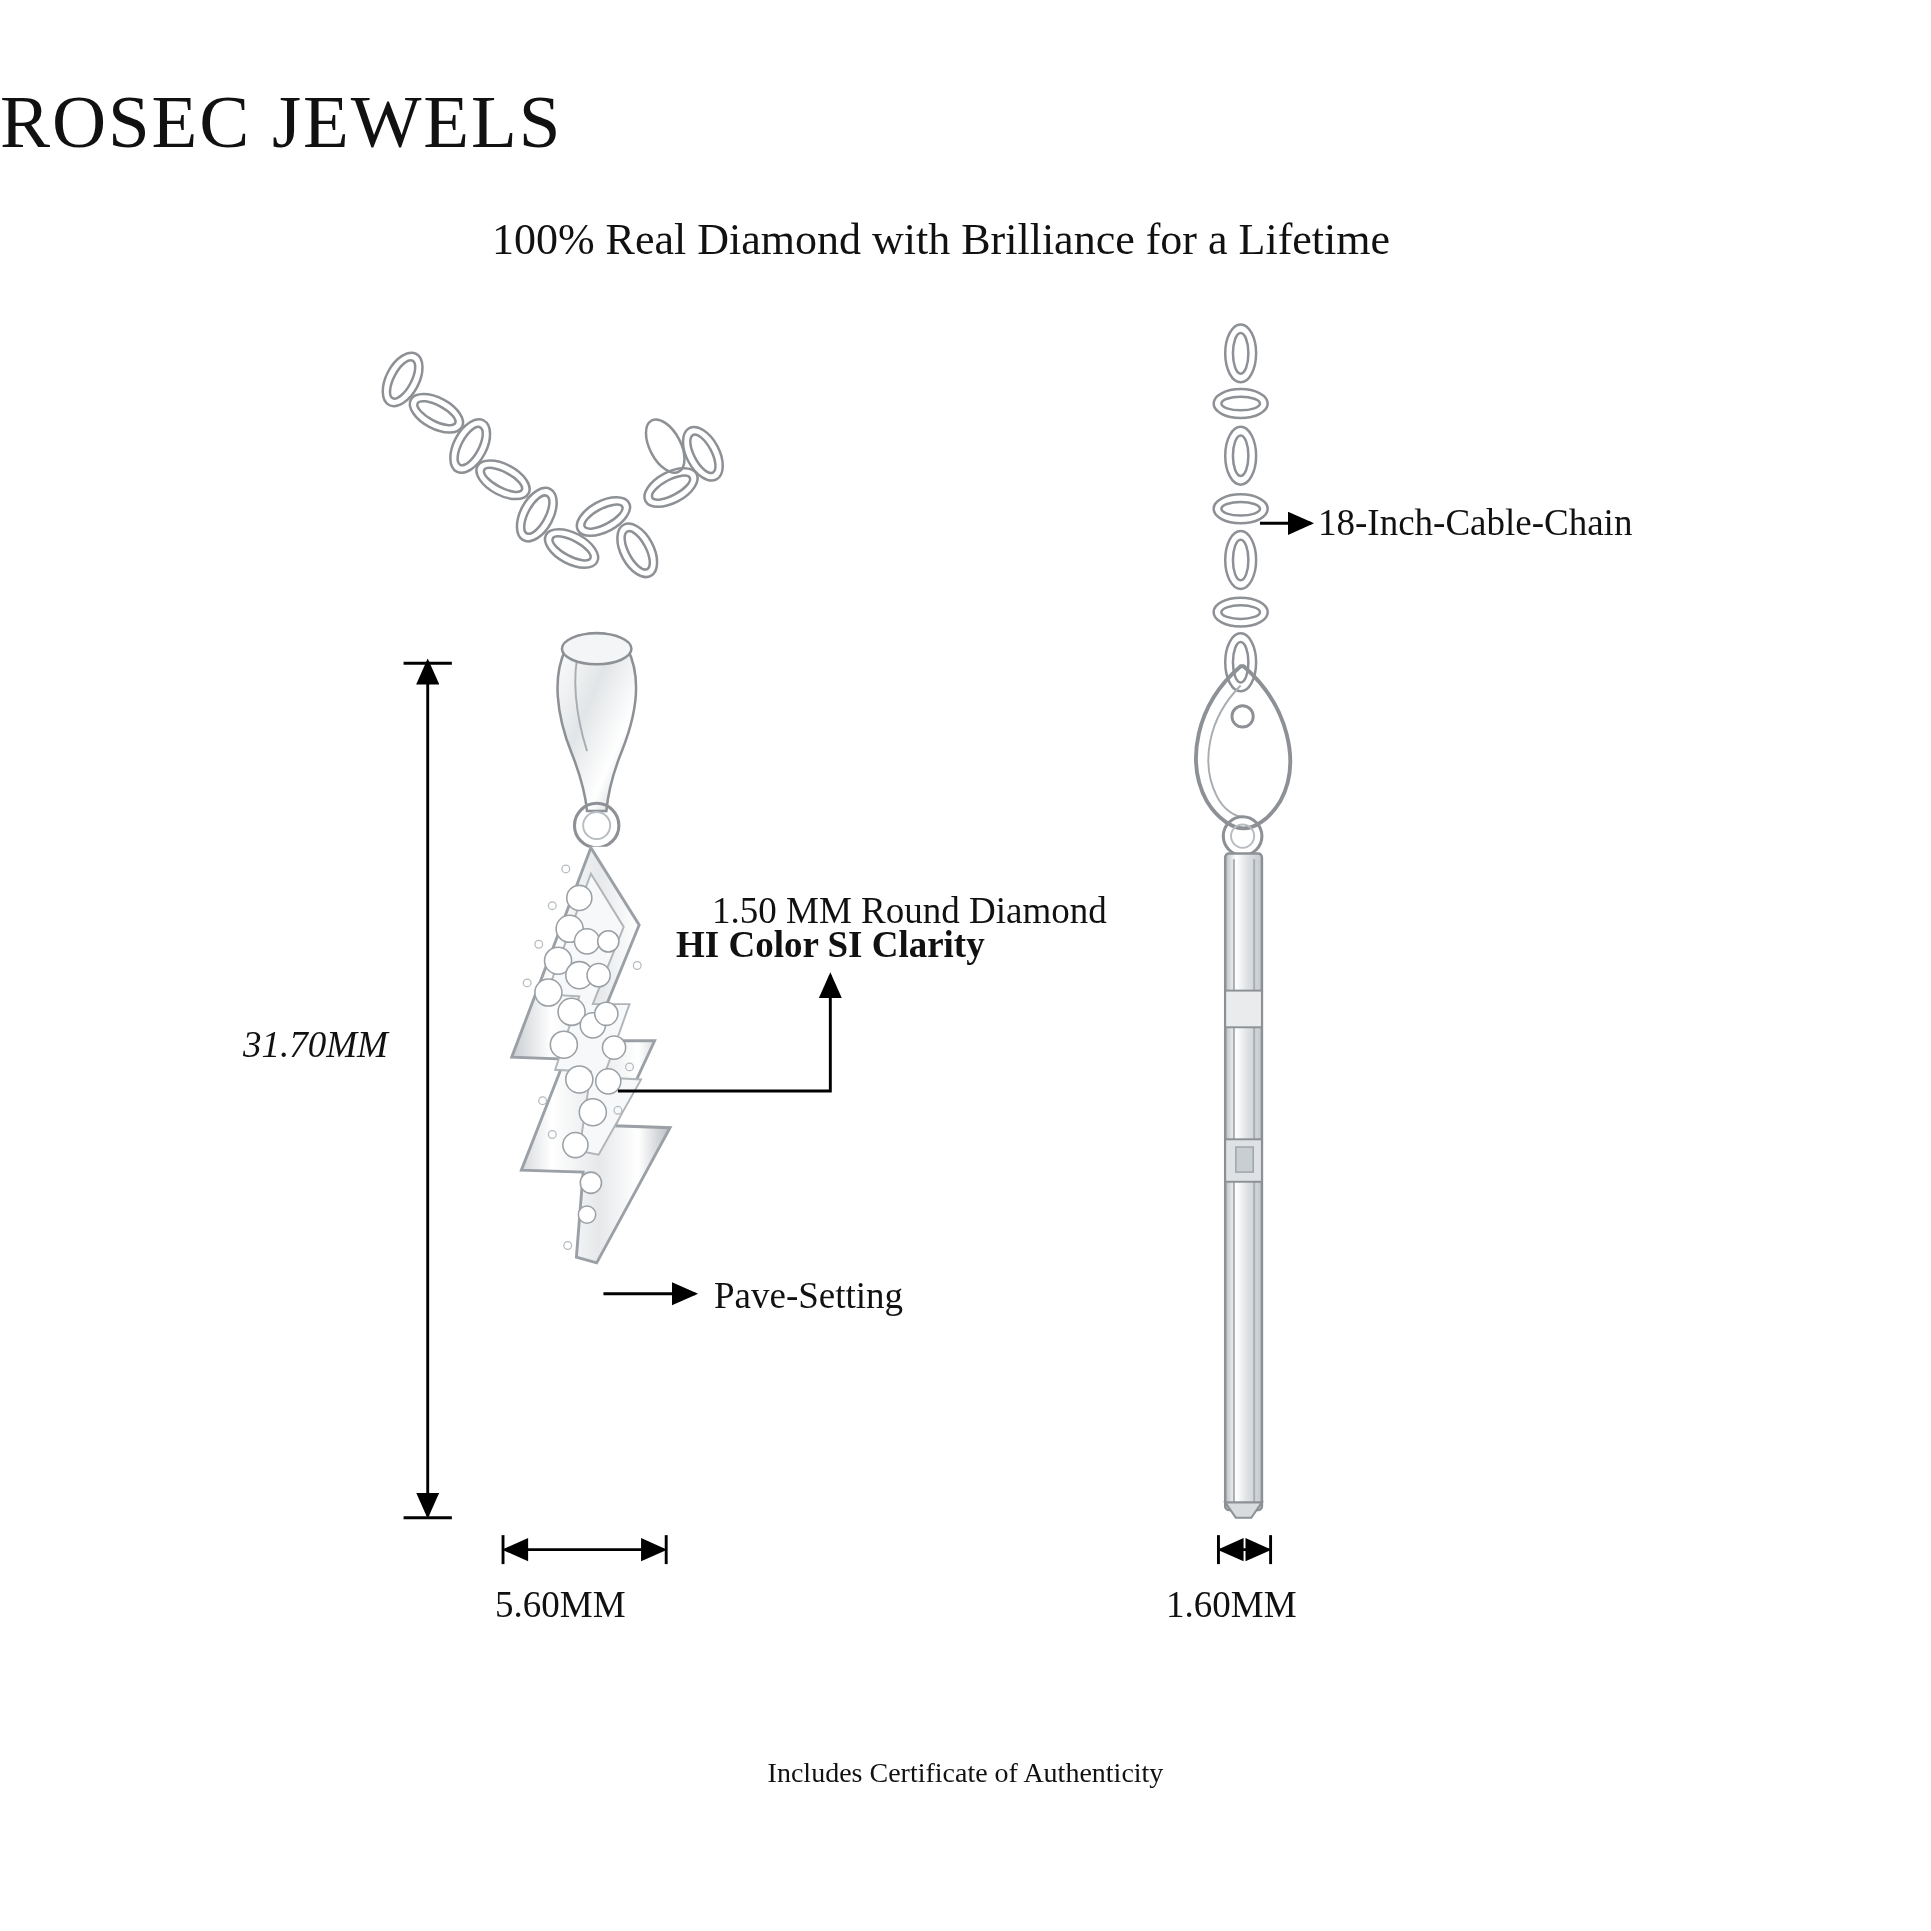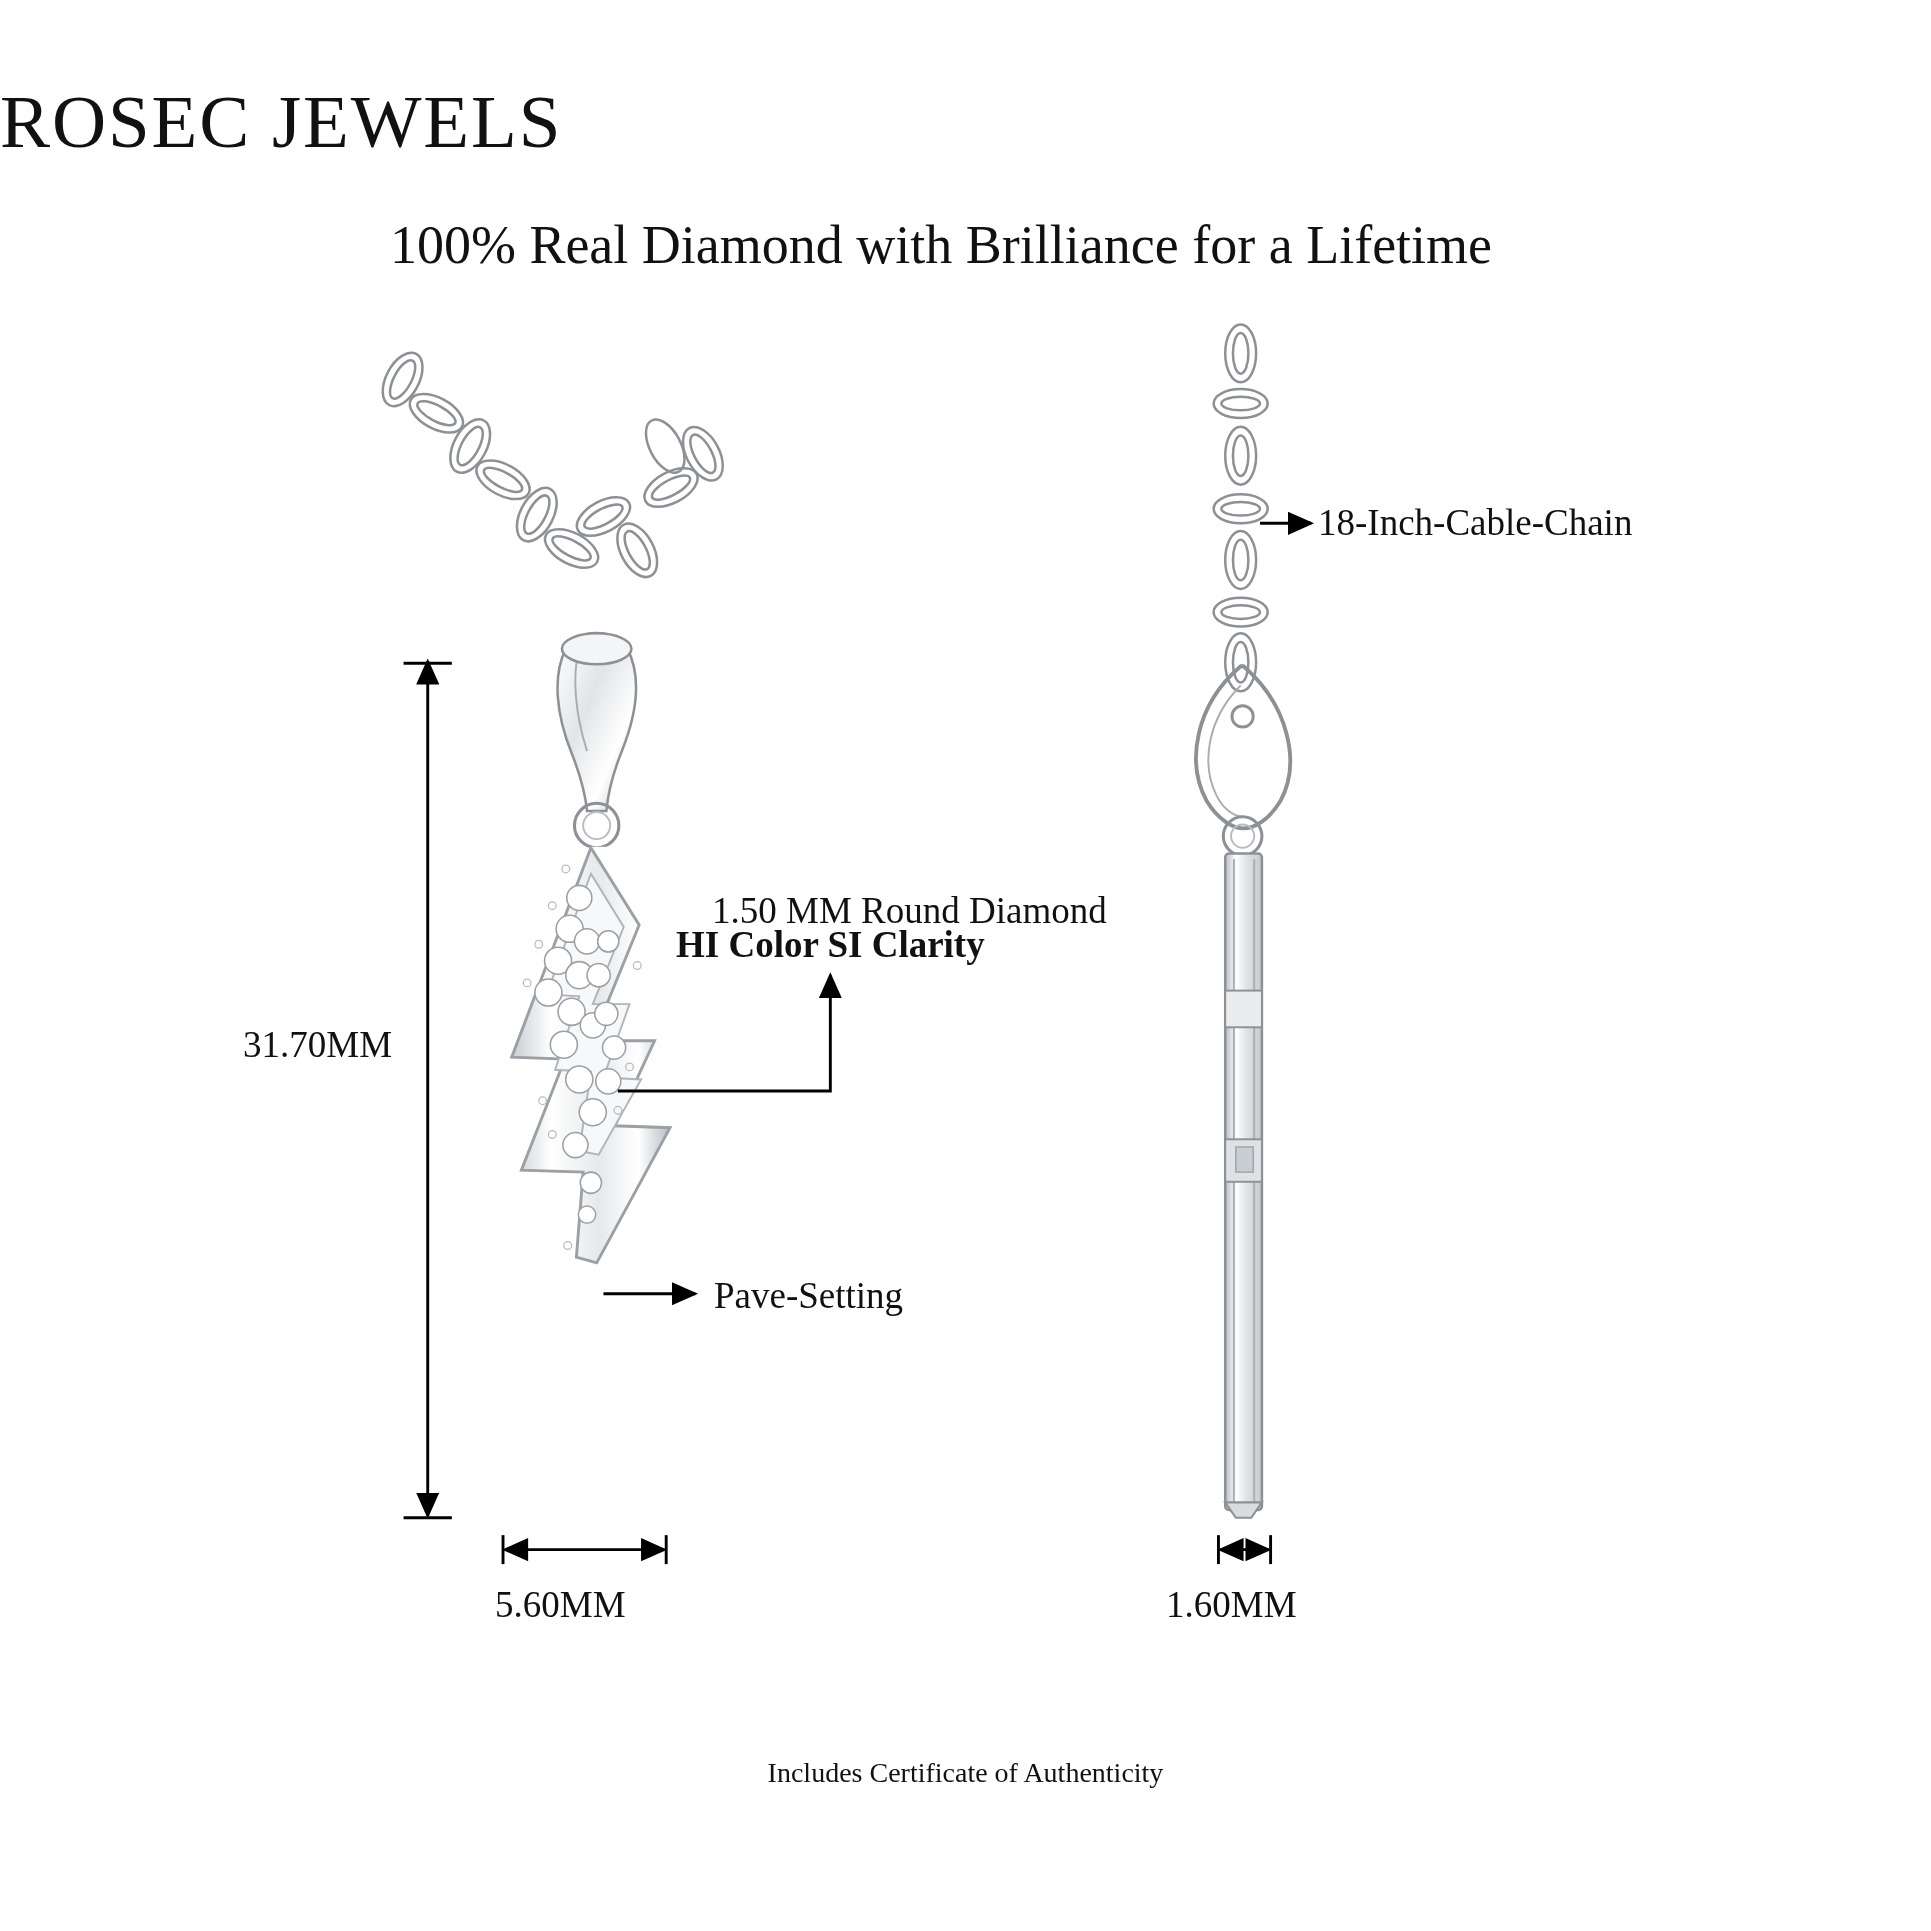--- a/index.html
+++ b/index.html
@@ -26,21 +26,21 @@
     letter-spacing: 1.9px;
     font-weight: 400;
     color: #111;
   }
   .brand-subtitle {
     position: absolute;
     left: 0;
     top: 214px;
     width: 1882px;
     text-align: center;
-    font-size: 54px;
+    font-size: 44px;
     font-weight: 400;
     color: #111;
   }
   .footer-note {
     position: absolute;
     left: 0;
     top: 1757px;
     width: 1931px;
     text-align: center;
     font-size: 28px;
@@ -288,20 +288,20 @@
   </g>
 </svg>
 
 <div class="anno" style="left:1318px; top:500px;">18-Inch-Cable-Chain</div>
 
 <div class="anno" style="left:712px; top:874px;margin-top:14px;">1.50 MM Round Diamond</div>
 <div class="anno" style="left:676px; top:922px;font-weight:bold;">HI Color SI Clarity</div>
 
 <div class="anno" style="left:714px; top:1273px;">Pave-Setting</div>
 
-<div class="dim-label" style="left:243px; top:1023px;">31.70MM</div>
+<div class="dim-label" style="left:243px; top:1023px;font-style:italic;">31.70MM</div>
 
 <div class="dim-label" style="left:495px; top:1583px;">5.60MM</div>
 
 <div class="dim-label" style="left:1166px; top:1583px;">1.60MM</div>
 
 <div class="footer-note">Includes Certificate of Authenticity</div>
 
 
 </body></html>

